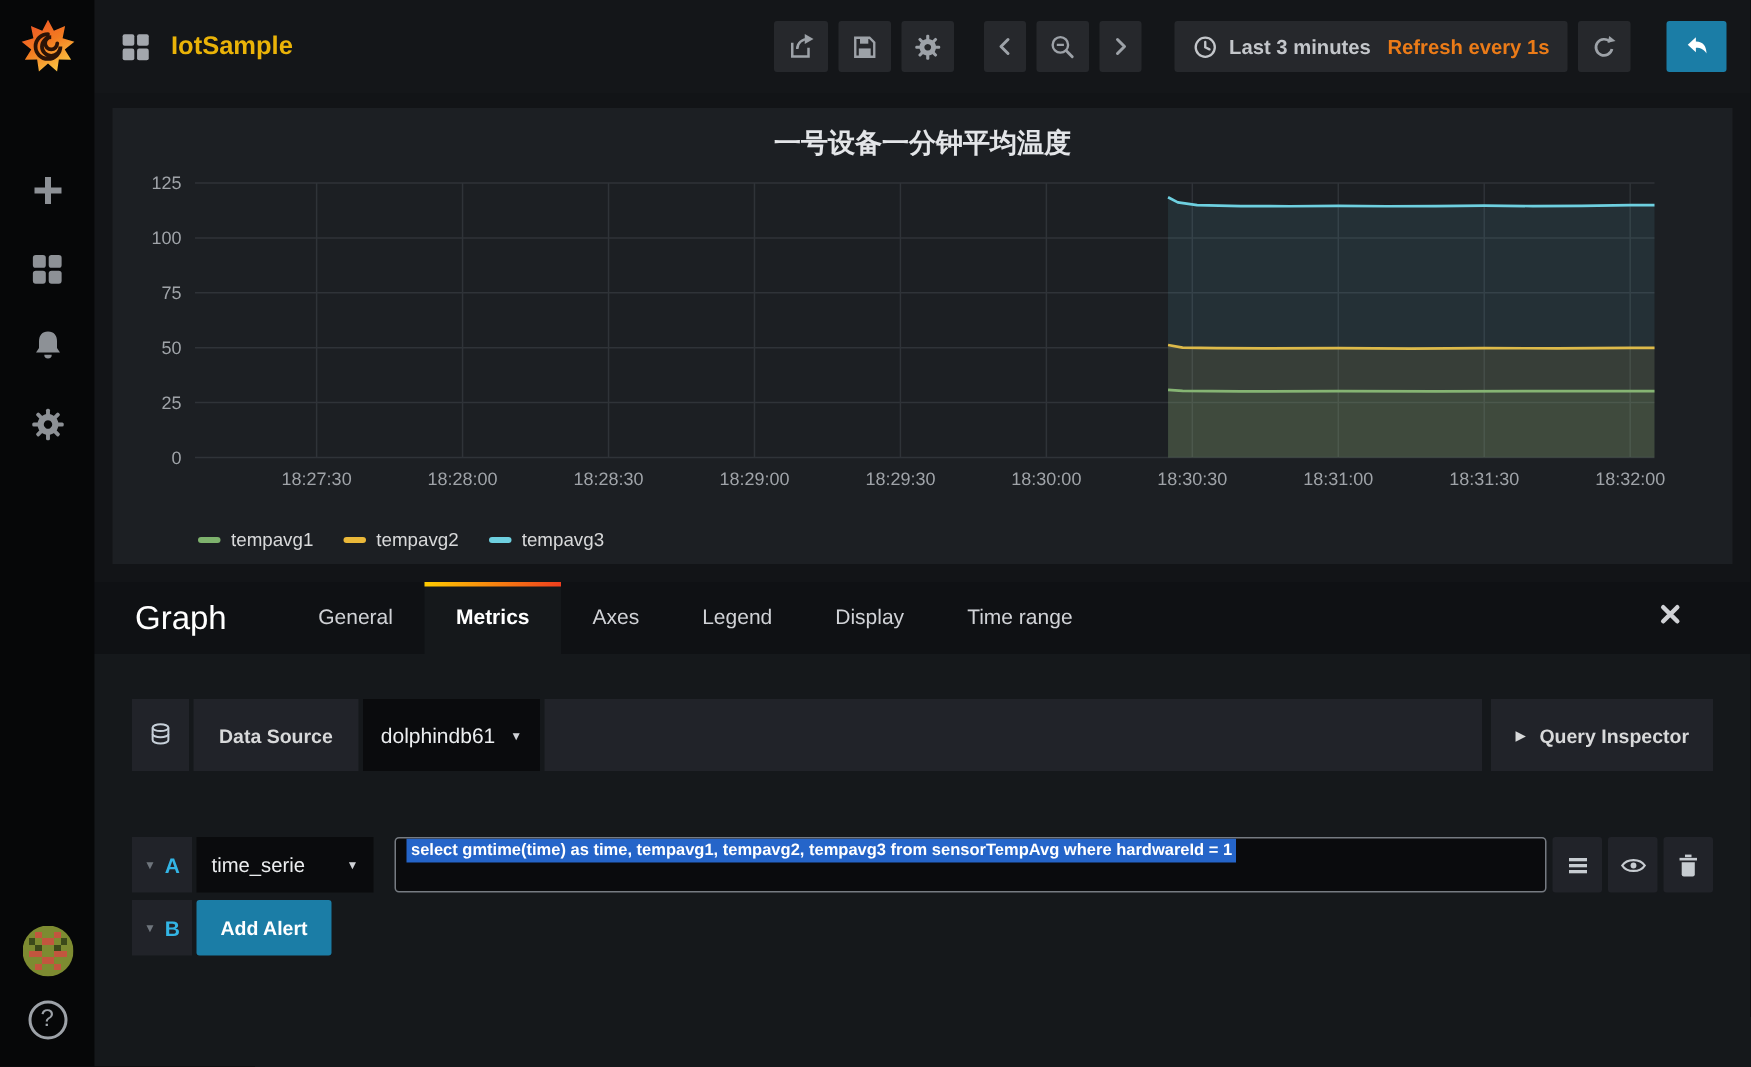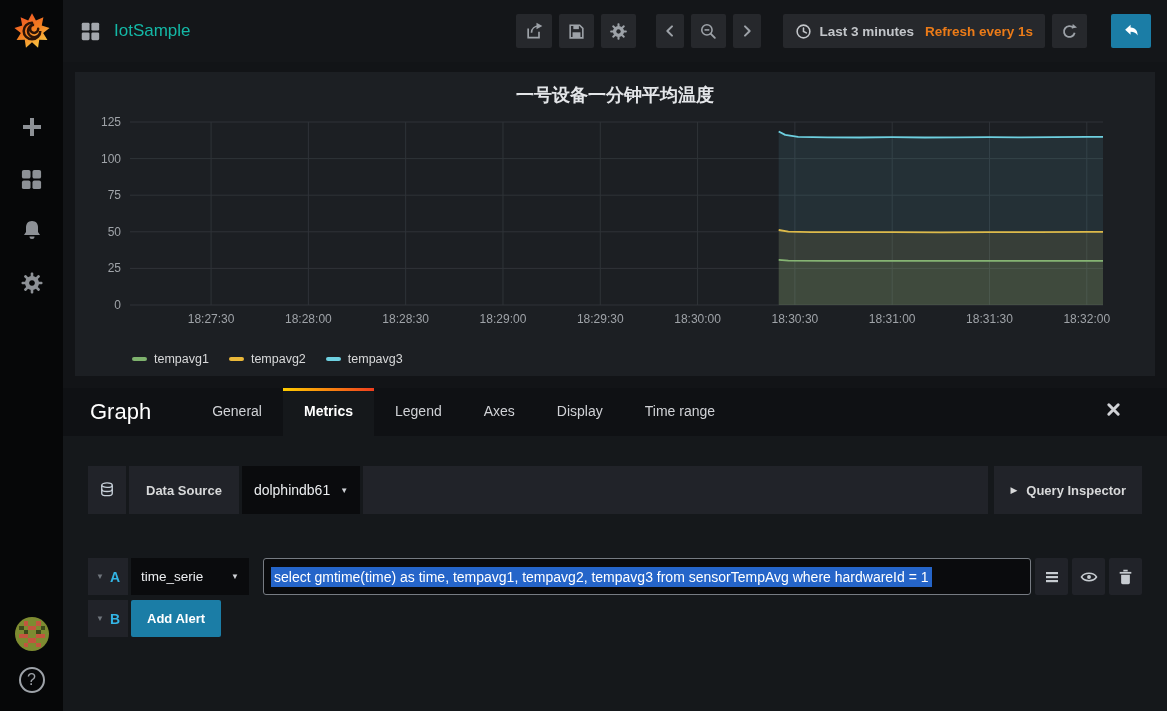--- a/index.html
+++ b/index.html
@@ -18,21 +18,21 @@
   .side-btn{width:26px;height:26px;display:flex;align-items:center;justify-content:center;cursor:pointer}
   .side-bottom{margin-top:auto;margin-bottom:18px;display:flex;flex-direction:column;gap:16px;align-items:center}
   .avatar{width:34px;height:34px;border-radius:50%;overflow:hidden;cursor:pointer}
   .help{width:26px;height:26px;border:2px solid #9da2a8;border-radius:50%;color:#9da2a8;
     font-size:16px;line-height:22px;text-align:center;cursor:pointer}
 
   
   .main{flex:1;display:flex;flex-direction:column;min-width:0}
   .navbar{height:62px;background:#141619;display:flex;align-items:center;padding:0 16px;flex-shrink:0}
   .dash-grid{margin-right:13px;display:flex;cursor:pointer}
-  .nav-title{color:#14b8a6;font-size:17px;font-weight:400;cursor:pointer}
+  .nav-title{color:#eab308;font-size:17px;font-weight:700;cursor:pointer}
   .nav-right{margin-left:auto;display:flex;align-items:center}
   .nbtn{height:34px;min-width:35px;background:#26282c;border-radius:2px;display:flex;align-items:center;
     justify-content:center;margin-left:7px;cursor:pointer;border:none;padding:0 8px}
   .nbtn.sm{min-width:28px;padding:0 6px}
   .grp{margin-left:20px;display:flex}
   .timepicker{margin-left:22px;height:34px;background:#26282c;border-radius:2px;display:flex;
     align-items:center;padding:0 12px;cursor:pointer;gap:7px}
   .tp-range{color:#c3c6ca;font-size:13.5px;font-weight:600}
   .tp-refresh{color:var(--accent);font-size:13.5px;font-weight:700;margin-left:4px}
   .backbtn{background:var(--teal);margin-left:24px;min-width:40px}
@@ -71,21 +71,21 @@
 
   .queries{margin-top:44px}
   .qrow{display:flex;height:37px;margin-bottom:5px}
   .ref-cell{width:40px;background:var(--box);display:flex;align-items:center;justify-content:center;gap:6px;
     margin-right:3px;cursor:pointer}
   .caret-sm{color:#6f757c;font-size:8px}
   .ref-letter{color:var(--cyan);font-weight:700;font-size:14px}
   .qdropdown{width:118px;background:var(--black-input);display:flex;align-items:center;
     justify-content:space-between;padding:0 10px;margin-right:14px;font-size:13.5px;color:#eceef0;cursor:pointer}
   .qinput{flex:1;background:var(--black-input);border:1px solid #767b82;border-radius:3px;
-    display:flex;align-items:center;padding:0 7px;font-size:14px;font-weight:400;cursor:text;overflow:hidden}
+    display:flex;align-items:flex-start;padding:0 7px;font-size:11px;font-weight:700;cursor:text;overflow:hidden}
   .qinput .sel{background:var(--selection);color:#fff;padding:2px 3px;white-space:nowrap}
   .icon-btn{width:33px;background:var(--box);display:flex;align-items:center;justify-content:center;
     margin-left:4px;border-radius:2px;cursor:pointer;border:none}
   .add-query{background:var(--teal);color:#fff;font-weight:700;font-size:13px;padding:0 16px;
     display:flex;align-items:center;border-radius:2px;cursor:pointer;border:none}
 
   svg.ic{display:block}
 </style>
 </head>
 <body>
@@ -312,22 +312,22 @@
           </span>
         </div>
       </div>
     </section>
 
     <div class="tabbar">
       <span class="panel-type">Graph</span>
       <div class="tabs">
           <div class="tab">General</div>
           <div class="tab active">Metrics</div>
+          <div class="tab">Axes</div>
           <div class="tab">Legend</div>
-          <div class="tab">Axes</div>
           <div class="tab">Display</div>
           <div class="tab">Time range</div>
         </div>
       <span class="close-x">
         <svg class="ic" width="15" height="15" viewBox="0 0 16 16">
           <path d="M3 3 L13 13 M13 3 L3 13" stroke="#d0d2d6" stroke-width="3.2" stroke-linecap="round"></path>
         </svg>
       </span>
     </div>
 

